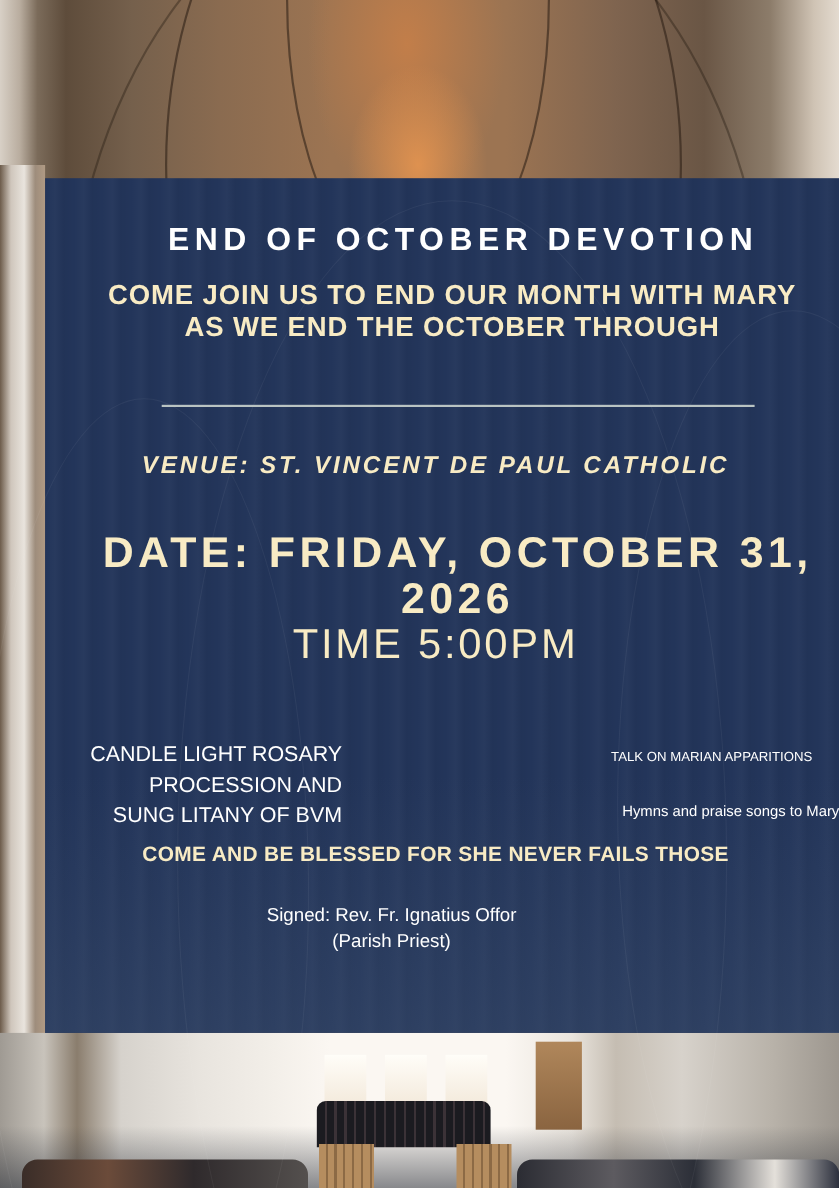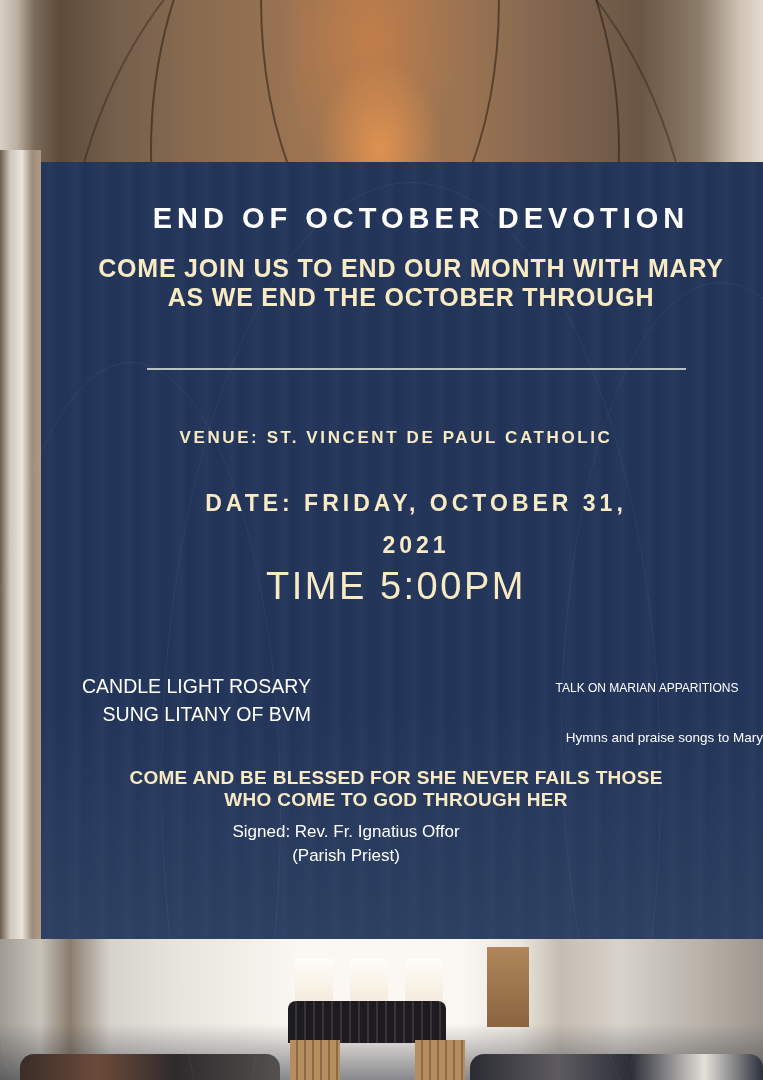--- a/index.html
+++ b/index.html
@@ -76,26 +76,26 @@
     }
     .subtitle {
       top: 92px; left: 50px; width: 640px;
       font-weight: 700; font-size: 25px; line-height: 29px; letter-spacing: 0.8px; color: #f8ebc4;
     }
     .divider {
       position: absolute; left: 106px; top: 206px; width: 539px; height: 2px;
       background: #b9c3c2;
     }
     .venue {
-      top: 262px; left: 50px; width: 610px;
-      font-weight: 700; font-size: 17px; line-height: 27px; letter-spacing: 2.6px; color: #f8ebc4;
+      top: 247px; left: 50px; width: 610px;
+      font-weight: 700; font-size: 22px; line-height: 27px; letter-spacing: 2.6px; color: #f8ebc4; font-style: italic;
     }
     .date {
       top: 320px; left: 40px; width: 670px;
-      font-weight: 700; font-size: 23px; line-height: 42px; letter-spacing: 4px; color: #f8ebc4;
+      font-weight: 700; font-size: 39px; line-height: 42px; letter-spacing: 4px; color: #f8ebc4;
     }
     .time {
       top: 403px; left: 50px; width: 610px;
       font-size: 38px; letter-spacing: 2.5px; color: #f8ebc4;
     }
     .activities-heading {
       top: 456px; left: 50px; width: 610px;
       font-size: 31px; color: #ffffff;
     }
     .act-col-1 {
@@ -112,21 +112,21 @@
     }
     .act-col-3b {
       position: absolute; left: 460px; top: 568px; width: 262px;
       font-size: 13.5px; color: #ffffff; text-align: right;
     }
     .blessing {
       top: 605px; left: 50px; width: 610px;
       font-weight: 700; font-size: 19px; line-height: 22px; letter-spacing: 0.3px; color: #f8ebc4;
     }
     .signed {
-      top: 658px; left: 150px; width: 310px;
+      top: 658px; left: 160px; width: 310px;
       font-size: 17px; line-height: 24px; color: #ffffff;
     }
   </style>
 </head>
 <body>
 
 <div class="bg-ceiling">
   <div class="rib" style="left:150px;top:-200px;width:470px;height:700px;"></div>
   <div class="rib" style="left:260px;top:-260px;width:240px;height:520px;"></div>
   <div class="rib" style="left:60px;top:-120px;width:640px;height:900px;border-color:rgba(30,20,12,0.35);"></div>
@@ -155,37 +155,37 @@
   <div class="t-abs subtitle">COME JOIN US TO END OUR MONTH WITH MARY AS WE END THE OCTOBER THROUGH</div>
 
   <div class="divider"></div>
 
   <div class="t-abs venue">
     <div>VENUE: ST. VINCENT DE PAUL CATHOLIC</div>
   </div>
 
   <div class="t-abs date">
     <div>DATE: FRIDAY, OCTOBER 31,</div>
-    <div>2021</div>
+    <div>2026</div>
   </div>
 
   <div class="t-abs time">TIME 5:00PM</div>
 
 
   <div class="act-col-1">
     <div>CANDLE LIGHT ROSARY</div>
+    <div>PROCESSION AND</div>
     <div>SUNG LITANY OF BVM</div>
   </div>
 
 
   <div class="act-col-3a">TALK ON MARIAN APPARITIONS</div>
   <div class="act-col-3b">Hymns and praise songs to Mary</div>
 
   <div class="t-abs blessing">
     <div>COME AND BE BLESSED FOR SHE NEVER FAILS THOSE</div>
-    <div>WHO COME TO GOD THROUGH HER</div>
   </div>
 
   <div class="t-abs signed">
     <div>Signed: Rev. Fr. Ignatius Offor</div>
     <div>(Parish Priest)</div>
   </div>
 </div>
 
 </body></html>

